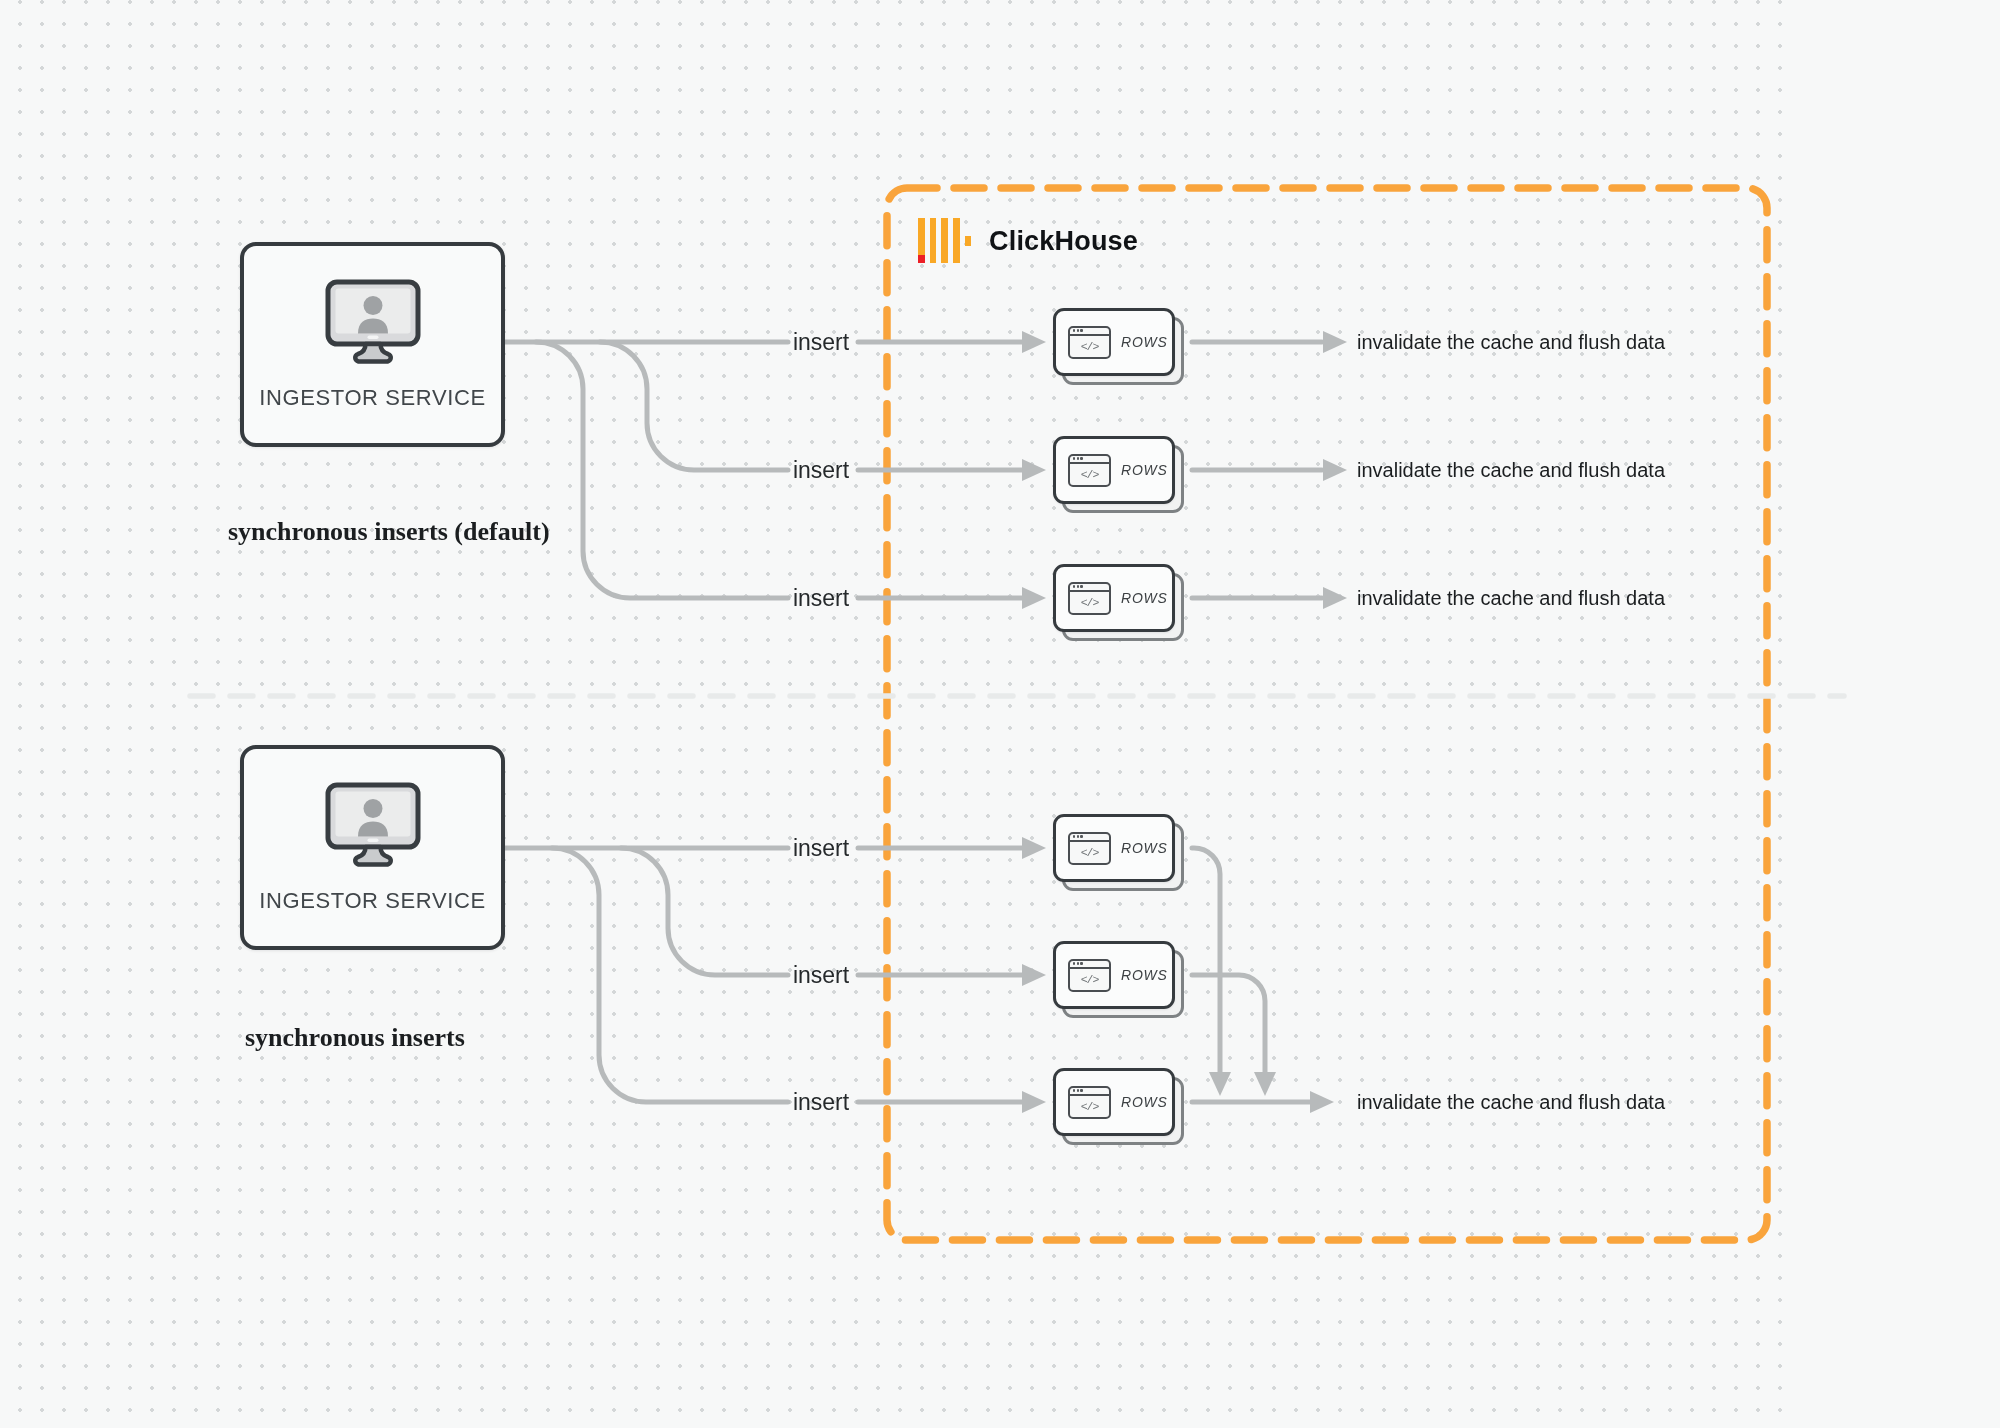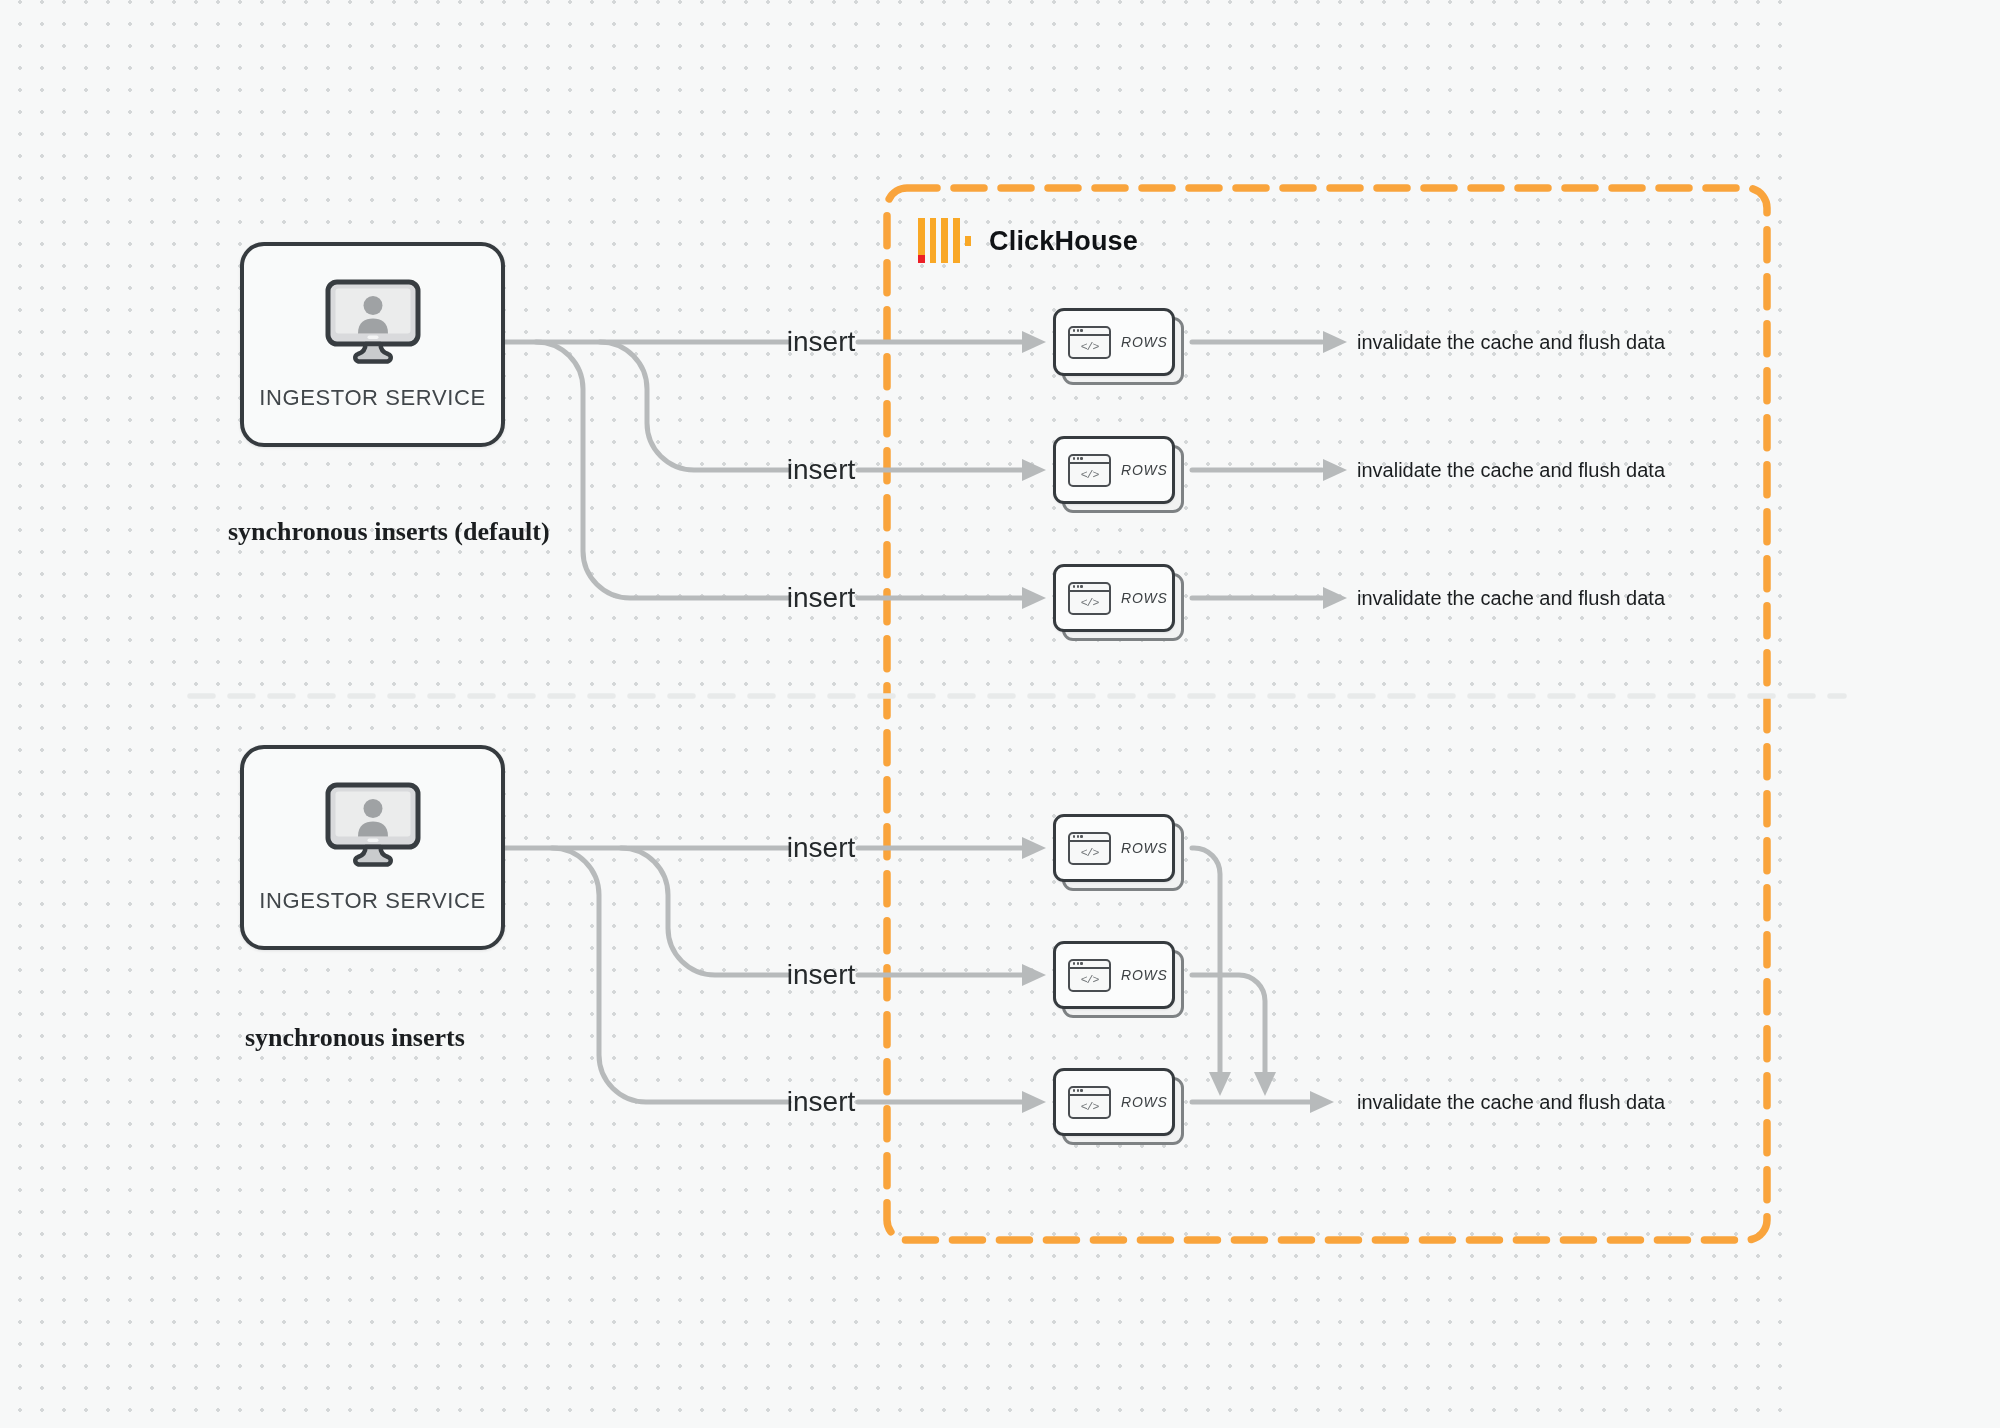--- a/index.html
+++ b/index.html
@@ -27,21 +27,21 @@
   .arrowhead{fill:var(--connector);stroke:none;}
   .orange-box{stroke:var(--accent-orange);stroke-width:7.5;fill:none;
     stroke-dasharray:30 17;stroke-linecap:round;}
   .divider{stroke:var(--divider);stroke-width:5.5;stroke-dasharray:23 17;stroke-linecap:round;fill:none;}
 
   
   .ingestor{
     position:absolute;width:265px;height:205px;
     background:var(--card-fill);
     border:4px solid var(--card-border-dark);
-    border-radius:24px;
+    border-radius:16px;
     display:flex;flex-direction:column;align-items:center;justify-content:center;
     gap:14px;box-shadow:0 1px 3px rgba(40,44,48,.10);
   }
   .ingestor-label{
     font-size:22px;color:#41464a;letter-spacing:.6px;white-space:nowrap;
   }
 
   
   .caption{
     position:absolute;font-size:26px;font-weight:bold;color:var(--text-dark);
@@ -75,21 +75,21 @@
     font-family:"Liberation Mono", monospace;font-size:11.5px;color:#6f7376;
     letter-spacing:-1px;
   }
   .rows-label{
     font-style:italic;font-size:14px;color:#3c4043;letter-spacing:.8px;white-space:nowrap;
   }
 
   
   .insert-label{
     position:absolute;transform:translate(-50%,-50%);
-    font-size:28px;color:#25292b;white-space:nowrap;
+    font-size:23px;color:#25292b;white-space:nowrap;
   }
   .result-label{
     position:absolute;transform:translateY(-50%);
     font-size:20px;color:var(--text-dark);white-space:nowrap;
   }
 
   
   .ch-logo{position:absolute;left:918px;top:218px;display:flex;gap:5.2px;height:45px;}
   .ch-bar{width:6.5px;height:45px;background:var(--logo-yellow);flex:0 0 auto;}
   .ch-bar.first{background:linear-gradient(180deg,var(--logo-yellow) 0 37.5px,var(--logo-red) 37.5px);}

